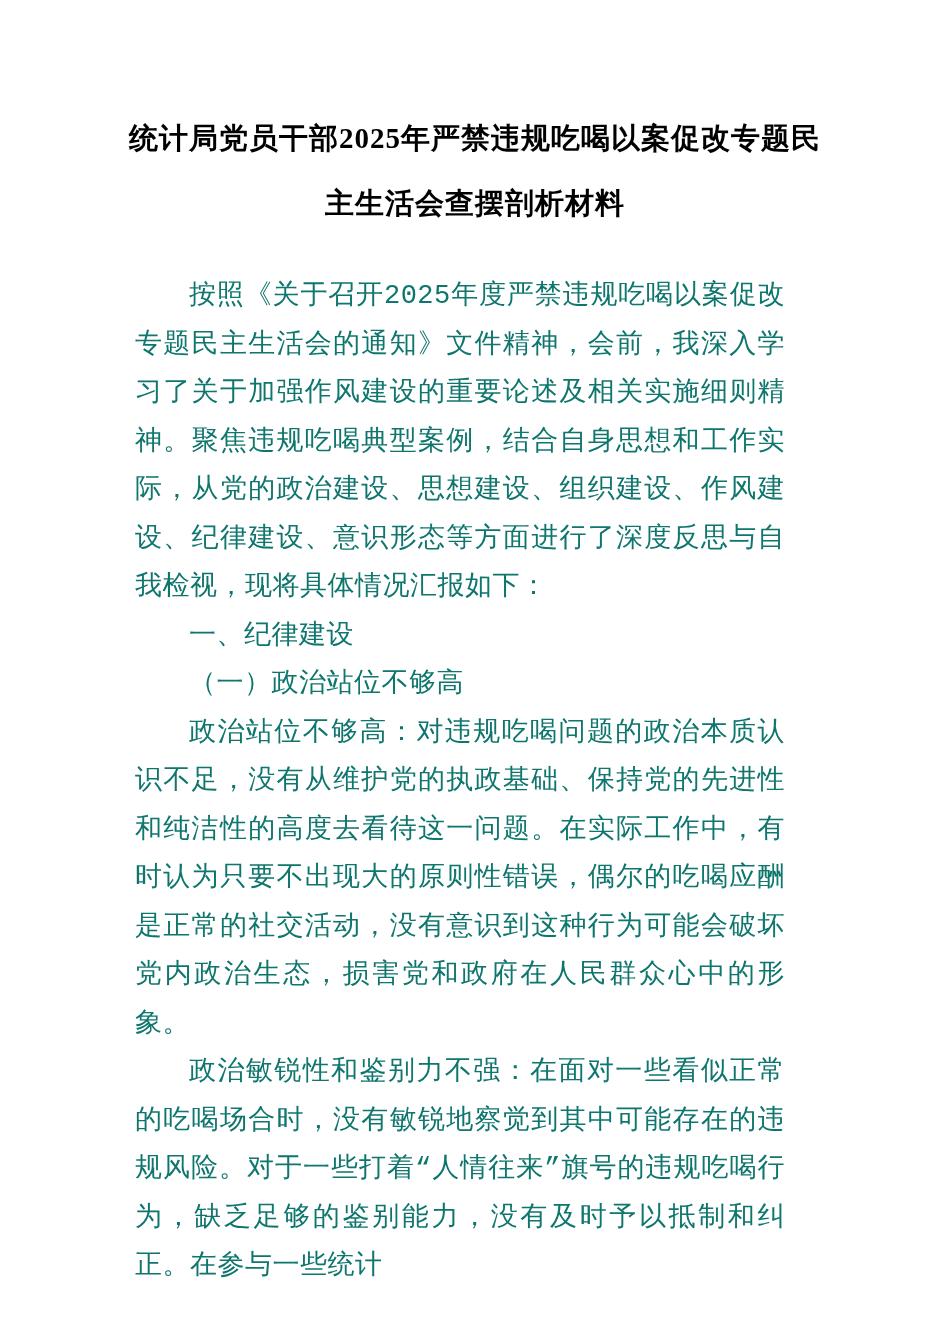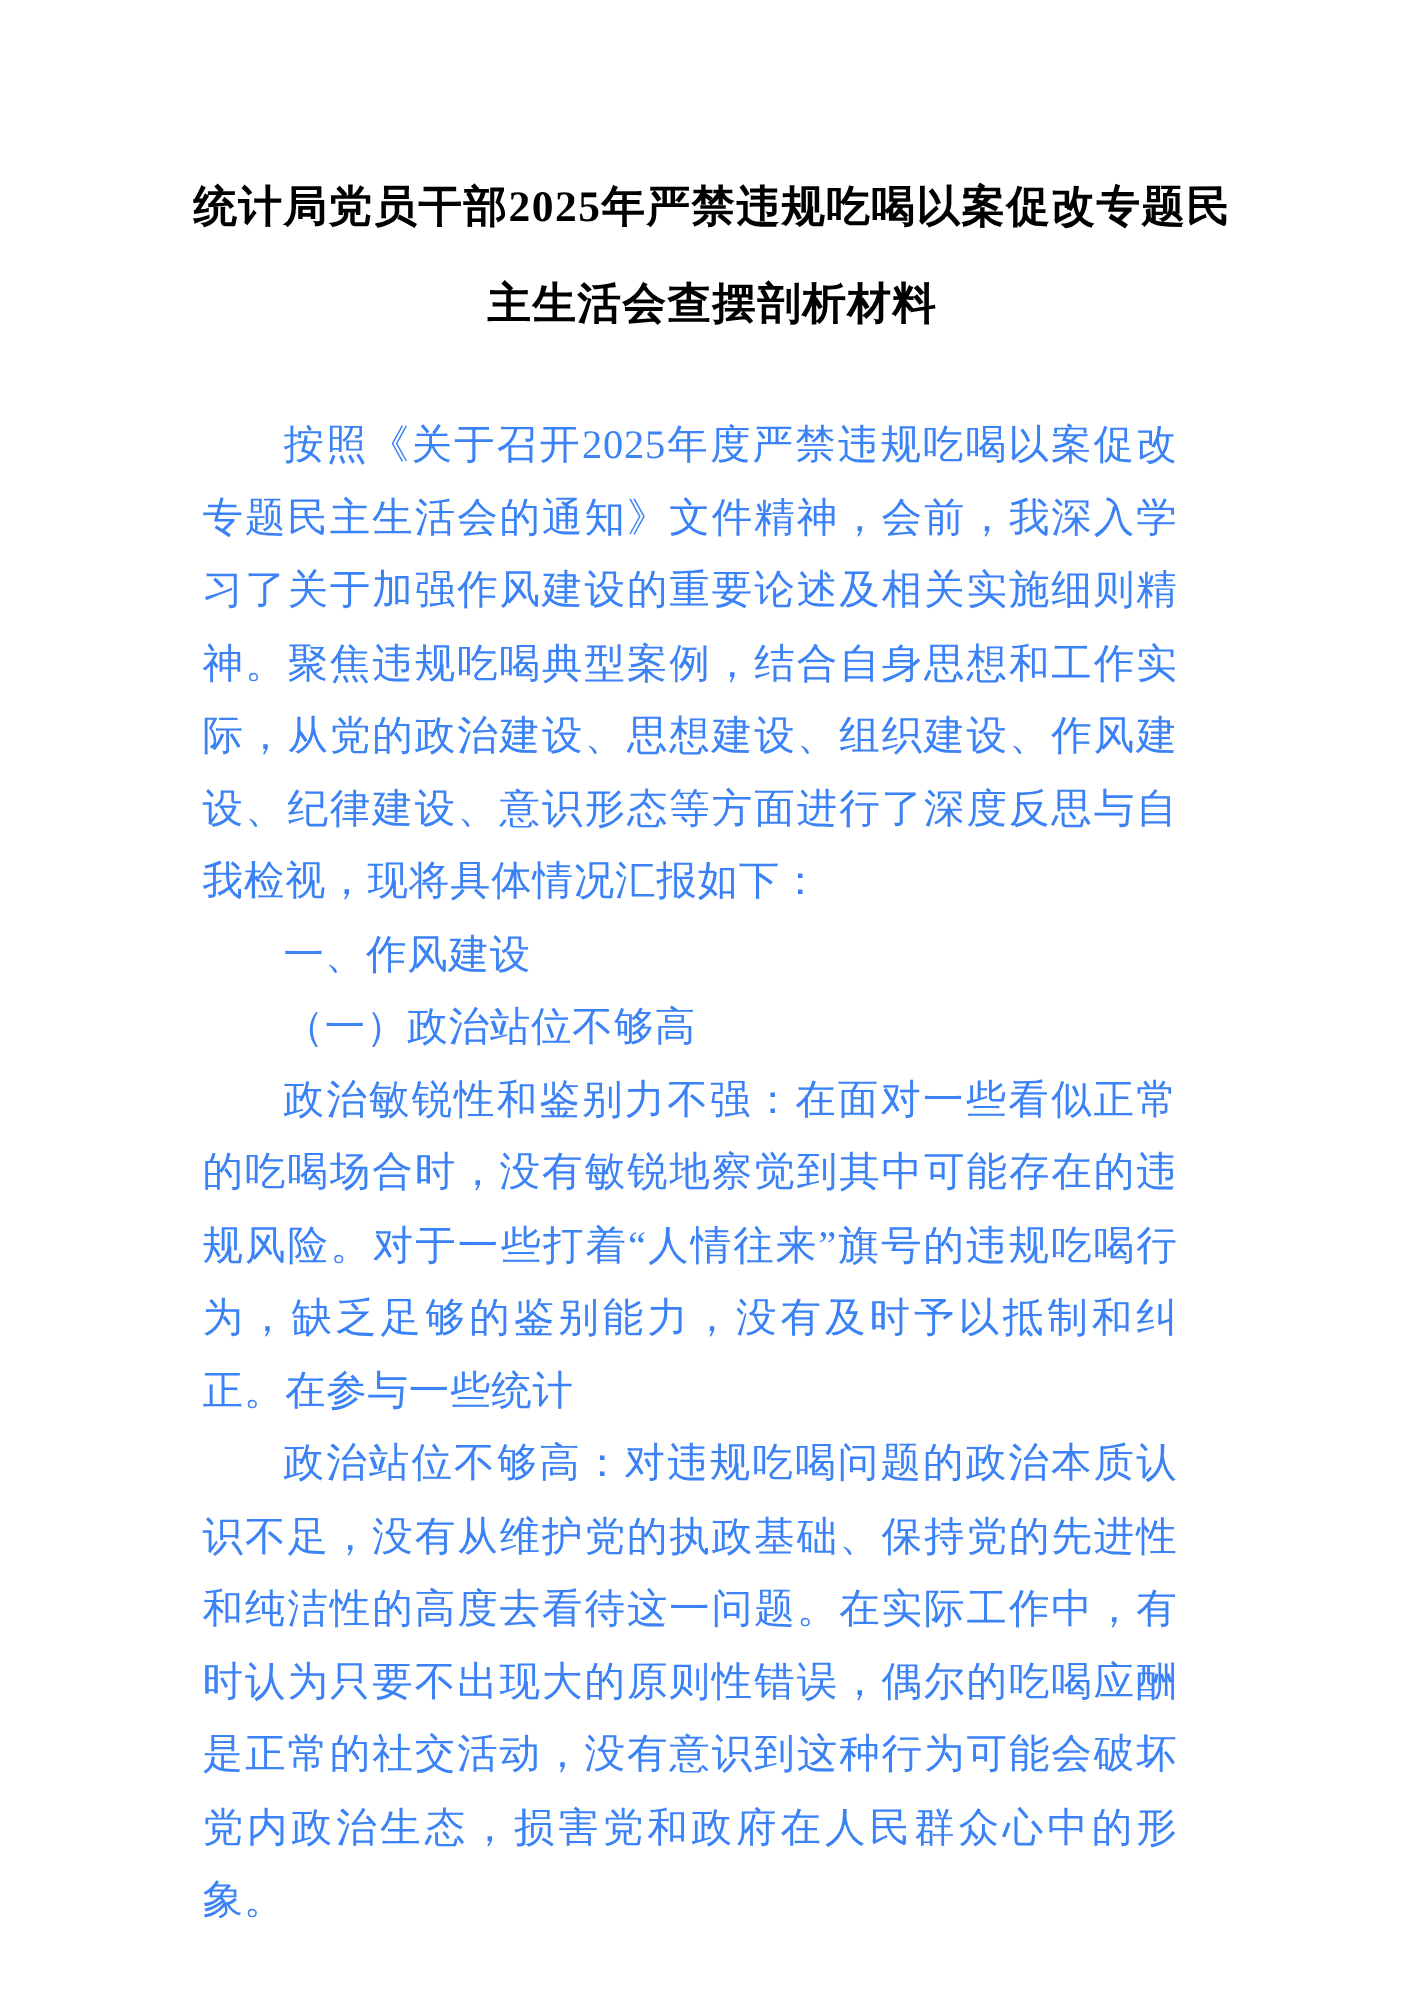--- a/index.html
+++ b/index.html
@@ -29,37 +29,38 @@
   }
   .doc-body {
     margin: 36px auto 0 auto;
     width: 650px;
     margin-left: 135px;
     font-size: 27px;
     line-height: 48.5px;
     text-align: justify;
     text-justify: inter-ideograph;
     letter-spacing: 0.5px;
-    color: #3b82f6;
+    color: #0f766e;
+    font-family: Liberation Mono, monospace;
   }
   .doc-body p {
     margin: 0;
     padding: 0;
     text-indent: 2em;
   }
   .doc-body p.heading-1,
   .doc-body p.heading-2 {
     font-weight: normal;
   }
 </style>
 </head>
 <body>
 
 <div class="page">
   <div class="doc-title">统计局党员干部2025年严禁违规吃喝以案促改专题民主生活会查摆剖析材料</div>
   <div class="doc-body">
       <p class="body">按照《关于召开2025年度严禁违规吃喝以案促改专题民主生活会的通知》文件精神，会前，我深入学习了关于加强作风建设的重要论述及相关实施细则精神。聚焦违规吃喝典型案例，结合自身思想和工作实际，从党的政治建设、思想建设、组织建设、作风建设、纪律建设、意识形态等方面进行了深度反思与自我检视，现将具体情况汇报如下：</p>
-      <p class="heading-1">一、作风建设</p>
+      <p class="heading-1">一、纪律建设</p>
       <p class="heading-2">（一）政治站位不够高</p>
+      <p class="body">政治站位不够高：对违规吃喝问题的政治本质认识不足，没有从维护党的执政基础、保持党的先进性和纯洁性的高度去看待这一问题。在实际工作中，有时认为只要不出现大的原则性错误，偶尔的吃喝应酬是正常的社交活动，没有意识到这种行为可能会破坏党内政治生态，损害党和政府在人民群众心中的形象。</p>
       <p class="body">政治敏锐性和鉴别力不强：在面对一些看似正常的吃喝场合时，没有敏锐地察觉到其中可能存在的违规风险。对于一些打着“人情往来”旗号的违规吃喝行为，缺乏足够的鉴别能力，没有及时予以抵制和纠正。在参与一些统计</p>
-      <p class="body">政治站位不够高：对违规吃喝问题的政治本质认识不足，没有从维护党的执政基础、保持党的先进性和纯洁性的高度去看待这一问题。在实际工作中，有时认为只要不出现大的原则性错误，偶尔的吃喝应酬是正常的社交活动，没有意识到这种行为可能会破坏党内政治生态，损害党和政府在人民群众心中的形象。</p>
     </div>
 </div>
 
 </body></html>

